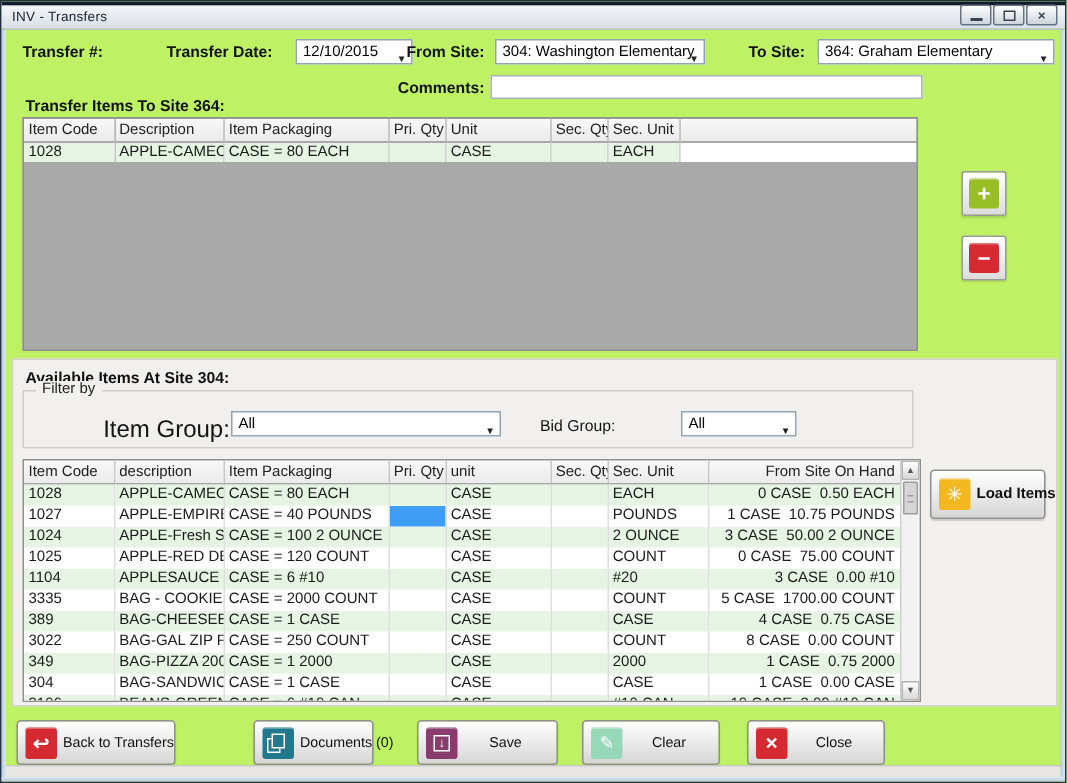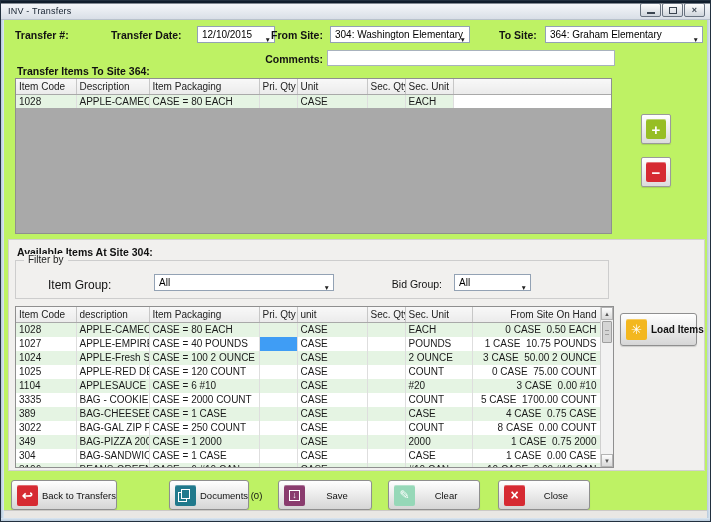--- a/index.html
+++ b/index.html
@@ -228,26 +228,26 @@
   </div>
   <div class="sqbtn" style="left:640px;top:156px">
     <span class="chip remove">−</span>
   </div>
 
   <div class="lowerpanel"></div>
   <span class="sectitle" style="left:16px;top:245px">Available Items At Site 304:</span>
 
   <div class="filterbox">
     <span class="legend">Filter by</span>
-    <span class="lbl-n" style="left:32px;top:17px;width:102px;text-align:left;font-size:12px">Item Group:</span>
+    <span class="lbl-n" style="left:44px;top:17px;width:102px;text-align:center;font-size:16px">Item Group:</span>
     <div class="combo" style="left:138px;top:13px;width:180px">
       <span>All</span>
       <span class="arr">▼</span>
     </div>
-    <span class="lbl-n" style="left:352px;top:17px;width:74px;text-align:right">Bid Group:</span>
+    <span class="lbl-n" style="left:344px;top:17px;width:74px;text-align:left">Bid Group:</span>
     <div class="combo" style="left:438px;top:13px;width:77px">
       <span>All</span>
       <span class="arr">▼</span>
     </div>
   </div>
 
   <div class="gridwrap availwrap">
     <table class="grid" id="avail-grid">
         <colgroup>
           <col style="width: 60px;">

